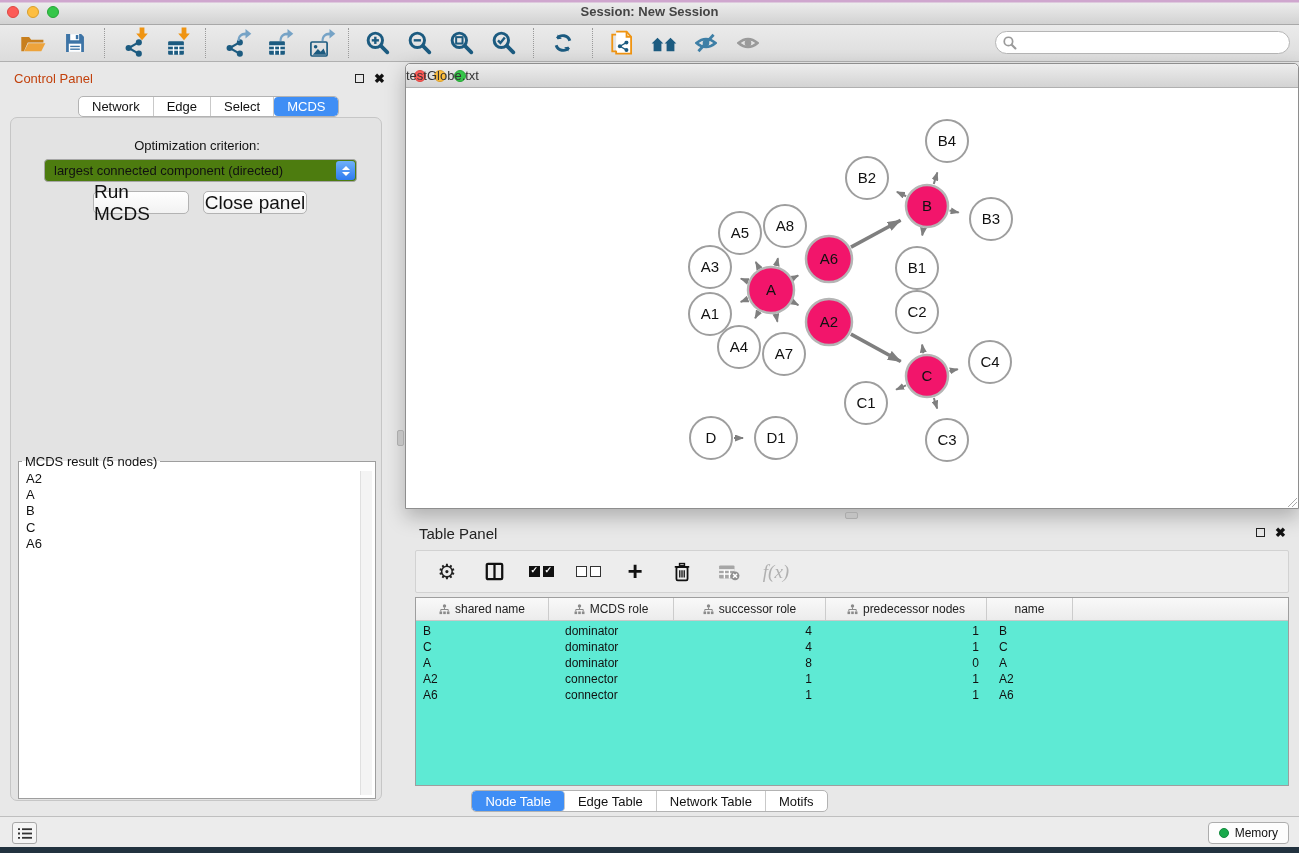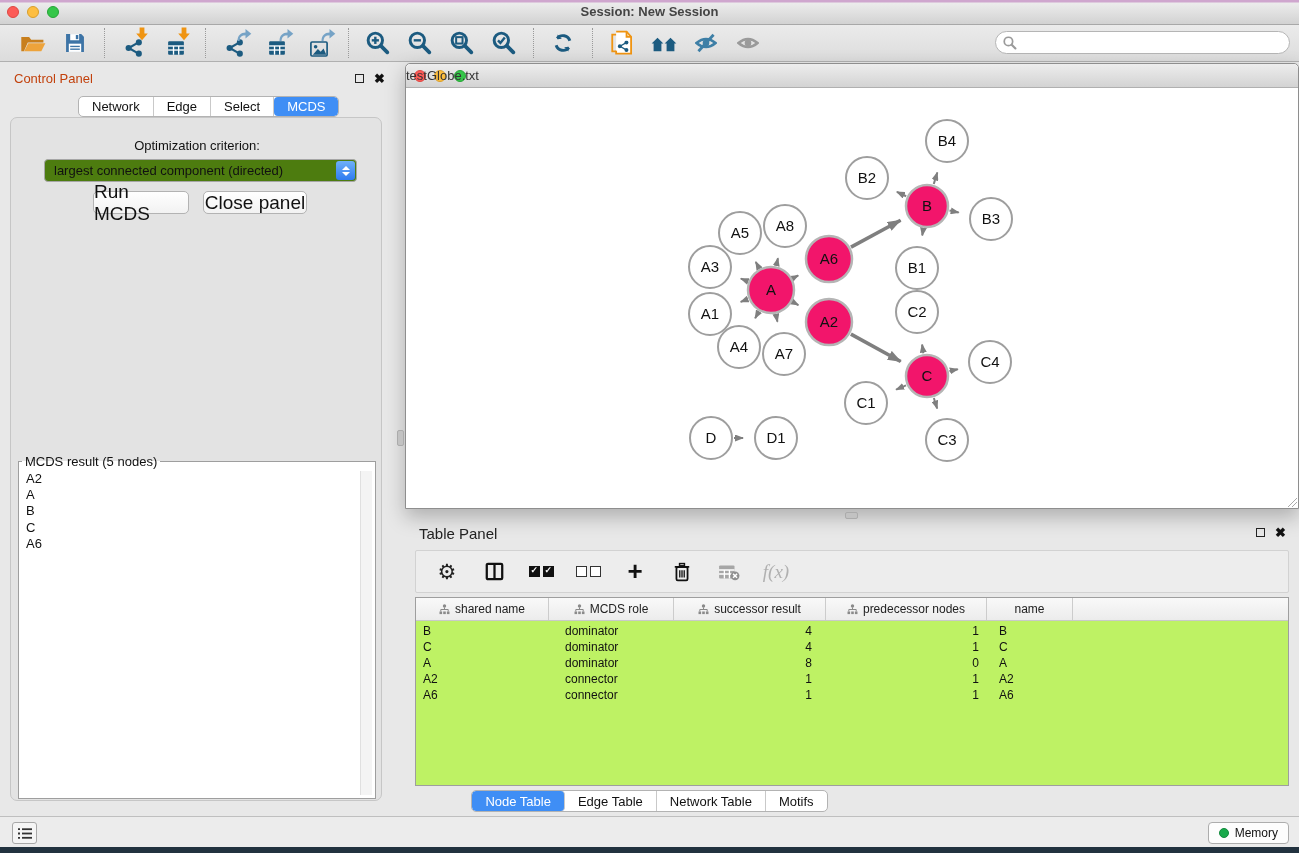--- a/index.html
+++ b/index.html
@@ -98,21 +98,21 @@
   .gear-glyph { font-size:21px; color:#222; line-height:1; }
   .plus-glyph { font-size:26px; font-weight:bold; color:#111; line-height:0.8; }
   .fx-glyph { font-family:"Liberation Serif",serif; font-style:italic; font-size:19px; color:#b0b0b0; }
   .cbpair { display:flex; gap:3px; align-items:center; }
   .cb { width:11px; height:11px; border:1.6px solid #111; position:relative; background:#fff; }
   .cb.on { background:#111; }
   .cb.on::after { content:"✓"; position:absolute; left:1px; top:-2px; color:#fff; font-size:9px; font-weight:bold; }
   .cb.off { border-color:#333; }
 
   .tbl { position:absolute; left:415px; top:597px; width:874px; height:189px;
-    background:#bef264; border:1px solid #9e9e9e; }
+    background:#5eead4; border:1px solid #9e9e9e; }
   .tbl-head { display:flex; height:23px; background:linear-gradient(#f9f9f9,#ececec);
     border-bottom:1px solid #c9c9c9; }
   .th { display:flex; align-items:center; justify-content:center; gap:5px;
     border-right:1px solid #cccccc; font-size:12px; color:#222; height:100%; }
   .tbl-body { position:absolute; left:0; right:0; top:25px; }
   .trow { display:flex; height:16px; }
   .td { font-size:12px; color:#111; line-height:16px; white-space:nowrap; overflow:hidden; }
 
   #table-tabs { position:absolute; left:0; right:0; top:790px; display:flex; justify-content:center; }
   #table-tabs .tabgroup { height:22px; }
@@ -602,21 +602,21 @@
         <div class="th" style="width: 125px;">
           <svg width="11" height="11">
             <use href="#i-org"></use>
           </svg>
           <span>MCDS role</span>
         </div>
         <div class="th" style="width: 152px;">
           <svg width="11" height="11">
             <use href="#i-org"></use>
           </svg>
-          <span>successor result</span>
+          <span>successor role</span>
         </div>
         <div class="th" style="width: 161px;">
           <svg width="11" height="11">
             <use href="#i-org"></use>
           </svg>
           <span>predecessor nodes</span>
         </div>
         <div class="th" style="width: 86px;">
           <span>name</span>
         </div>

